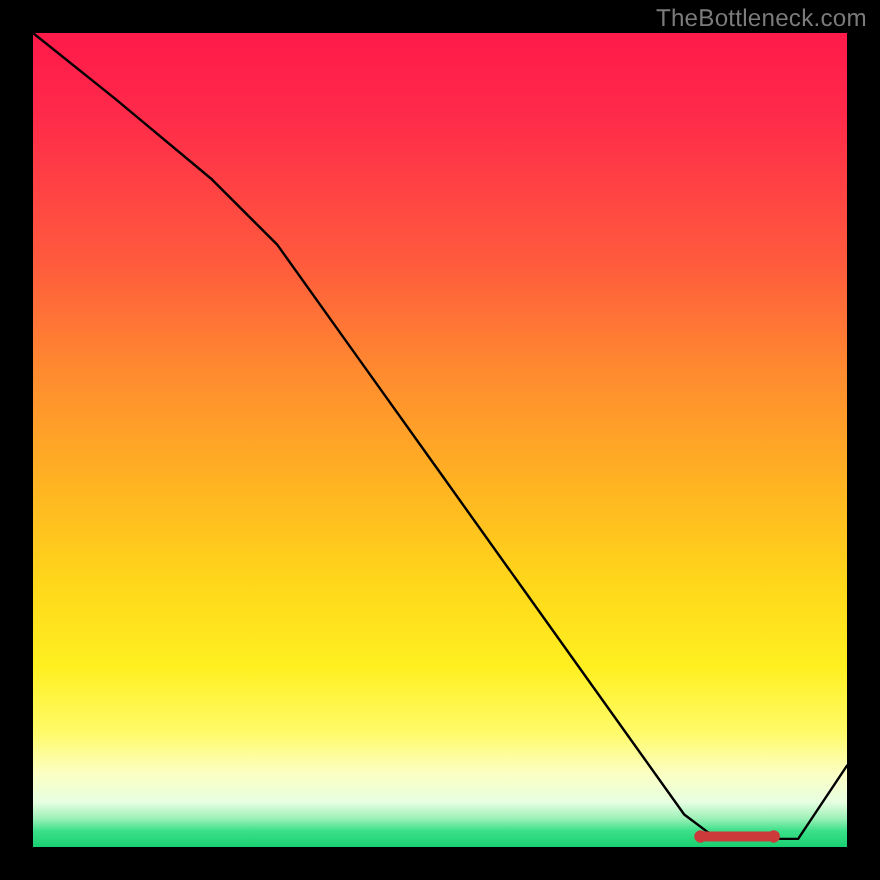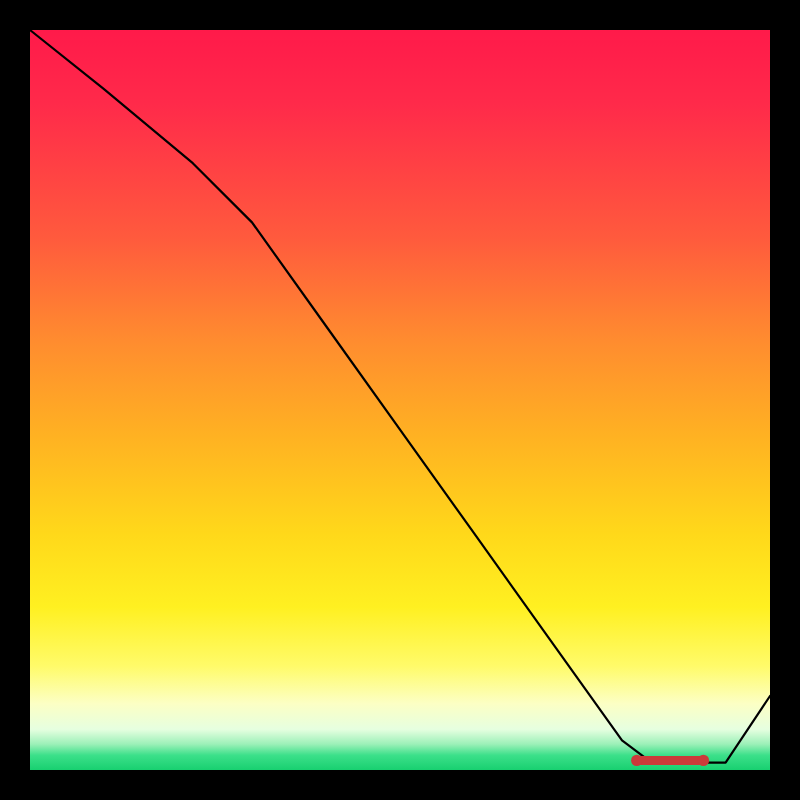--- a/index.html
+++ b/index.html
@@ -68,20 +68,21 @@
   }
   .flat-marker {
     fill: #cc3a3a;
   }
 </style>
 </head>
 <body>
 
 <div class="frame">
 
+  <div class="watermark">TheBottleneck.com</div>
 
   <div class="plot-area"></div>
 
   <svg class="overlay" viewBox="0 0 740 740" preserveAspectRatio="none">
     <path id="curvePath" class="curve" d="M0.0 0.0 L74.0 59.2 L162.8 133.2 L222.0 192.4 L296.0 296.0 L370.0 399.6 L444.0 503.2 L518.0 606.8 L592.0 710.4 L621.6 732.6 L666.0 732.6 L695.6 732.6 L740.0 666.0"></path>
     <g id="flatGroup">
         <rect x="606.8" y="725.9" width="66.6" height="9.0" rx="4.5" class="flat-marker"></rect>
         <circle cx="606.8" cy="730.4" r="5.7" class="flat-marker"></circle>
         <circle cx="673.4" cy="730.4" r="5.7" class="flat-marker"></circle>
       </g>

